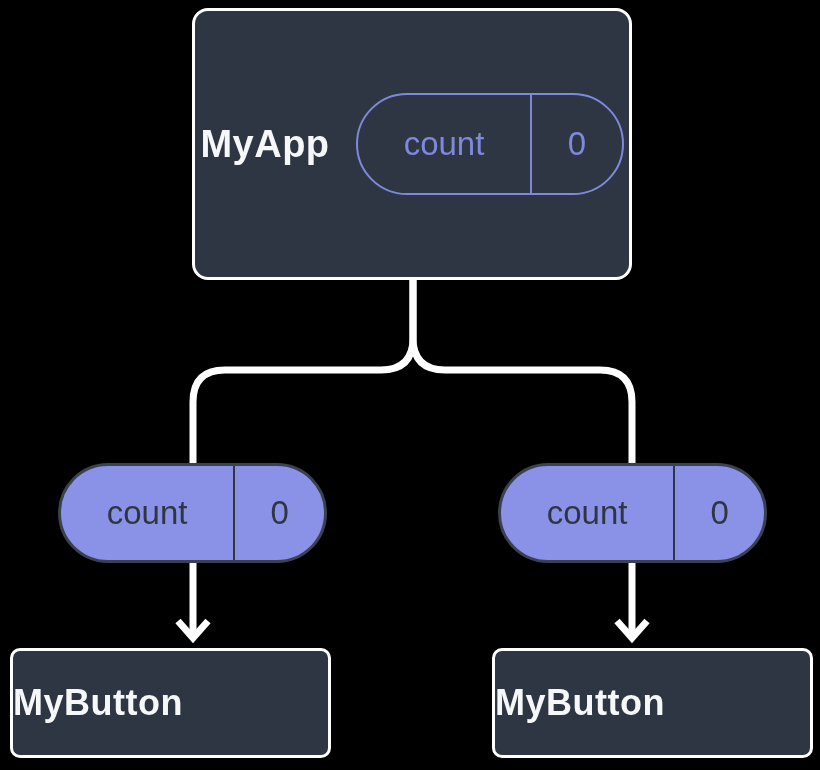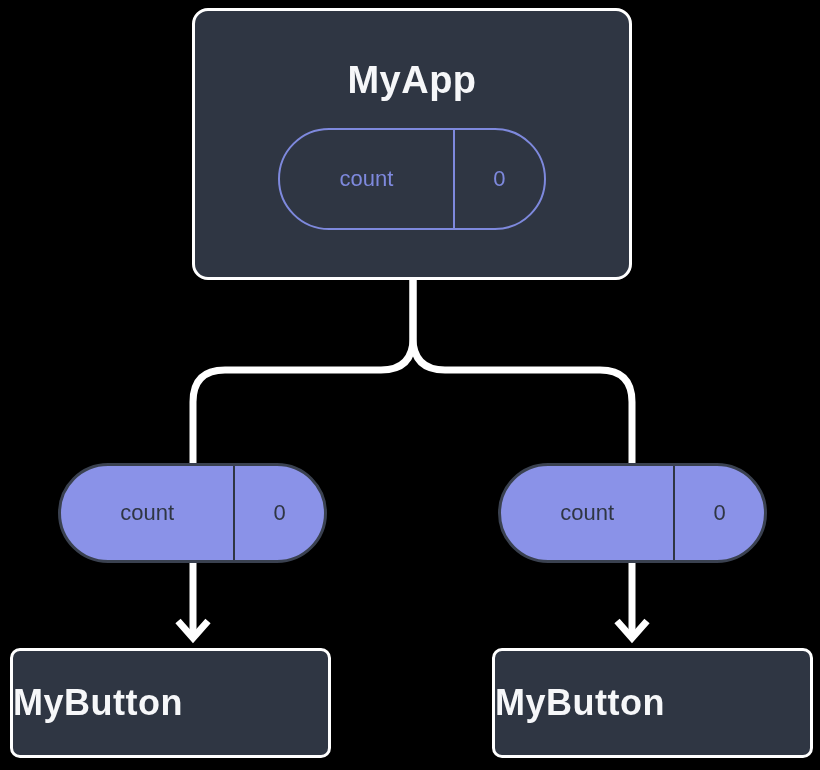--- a/index.html
+++ b/index.html
@@ -30,38 +30,38 @@
     border: 3px solid #FFFFFF;
     z-index: 2;
   }
   .root-card {
     left: 192px;
     top: 8px;
     width: 440px;
     height: 272px;
     border-radius: 16px;
     display: flex;
-    flex-direction: column;
+    flex-direction: row;
     align-items: center;
     justify-content: center;
     gap: 26px;
   }
   .card-title {
     color: #F6F7F9;
     font-size: 38px;
     font-weight: 600;
     line-height: 44px;
     letter-spacing: 0.5px;
   }
   .pill {
     display: flex;
     align-items: stretch;
     box-sizing: border-box;
     border-radius: 60px;
-    font-size: 22px;
+    font-size: 33px;
     font-weight: 500;
     overflow: hidden;
   }
   .pill-name {
     flex: 0 0 65.5%;
     display: flex;
     align-items: center;
     justify-content: center;
     border-right: 2.5px solid currentColor;
   }

